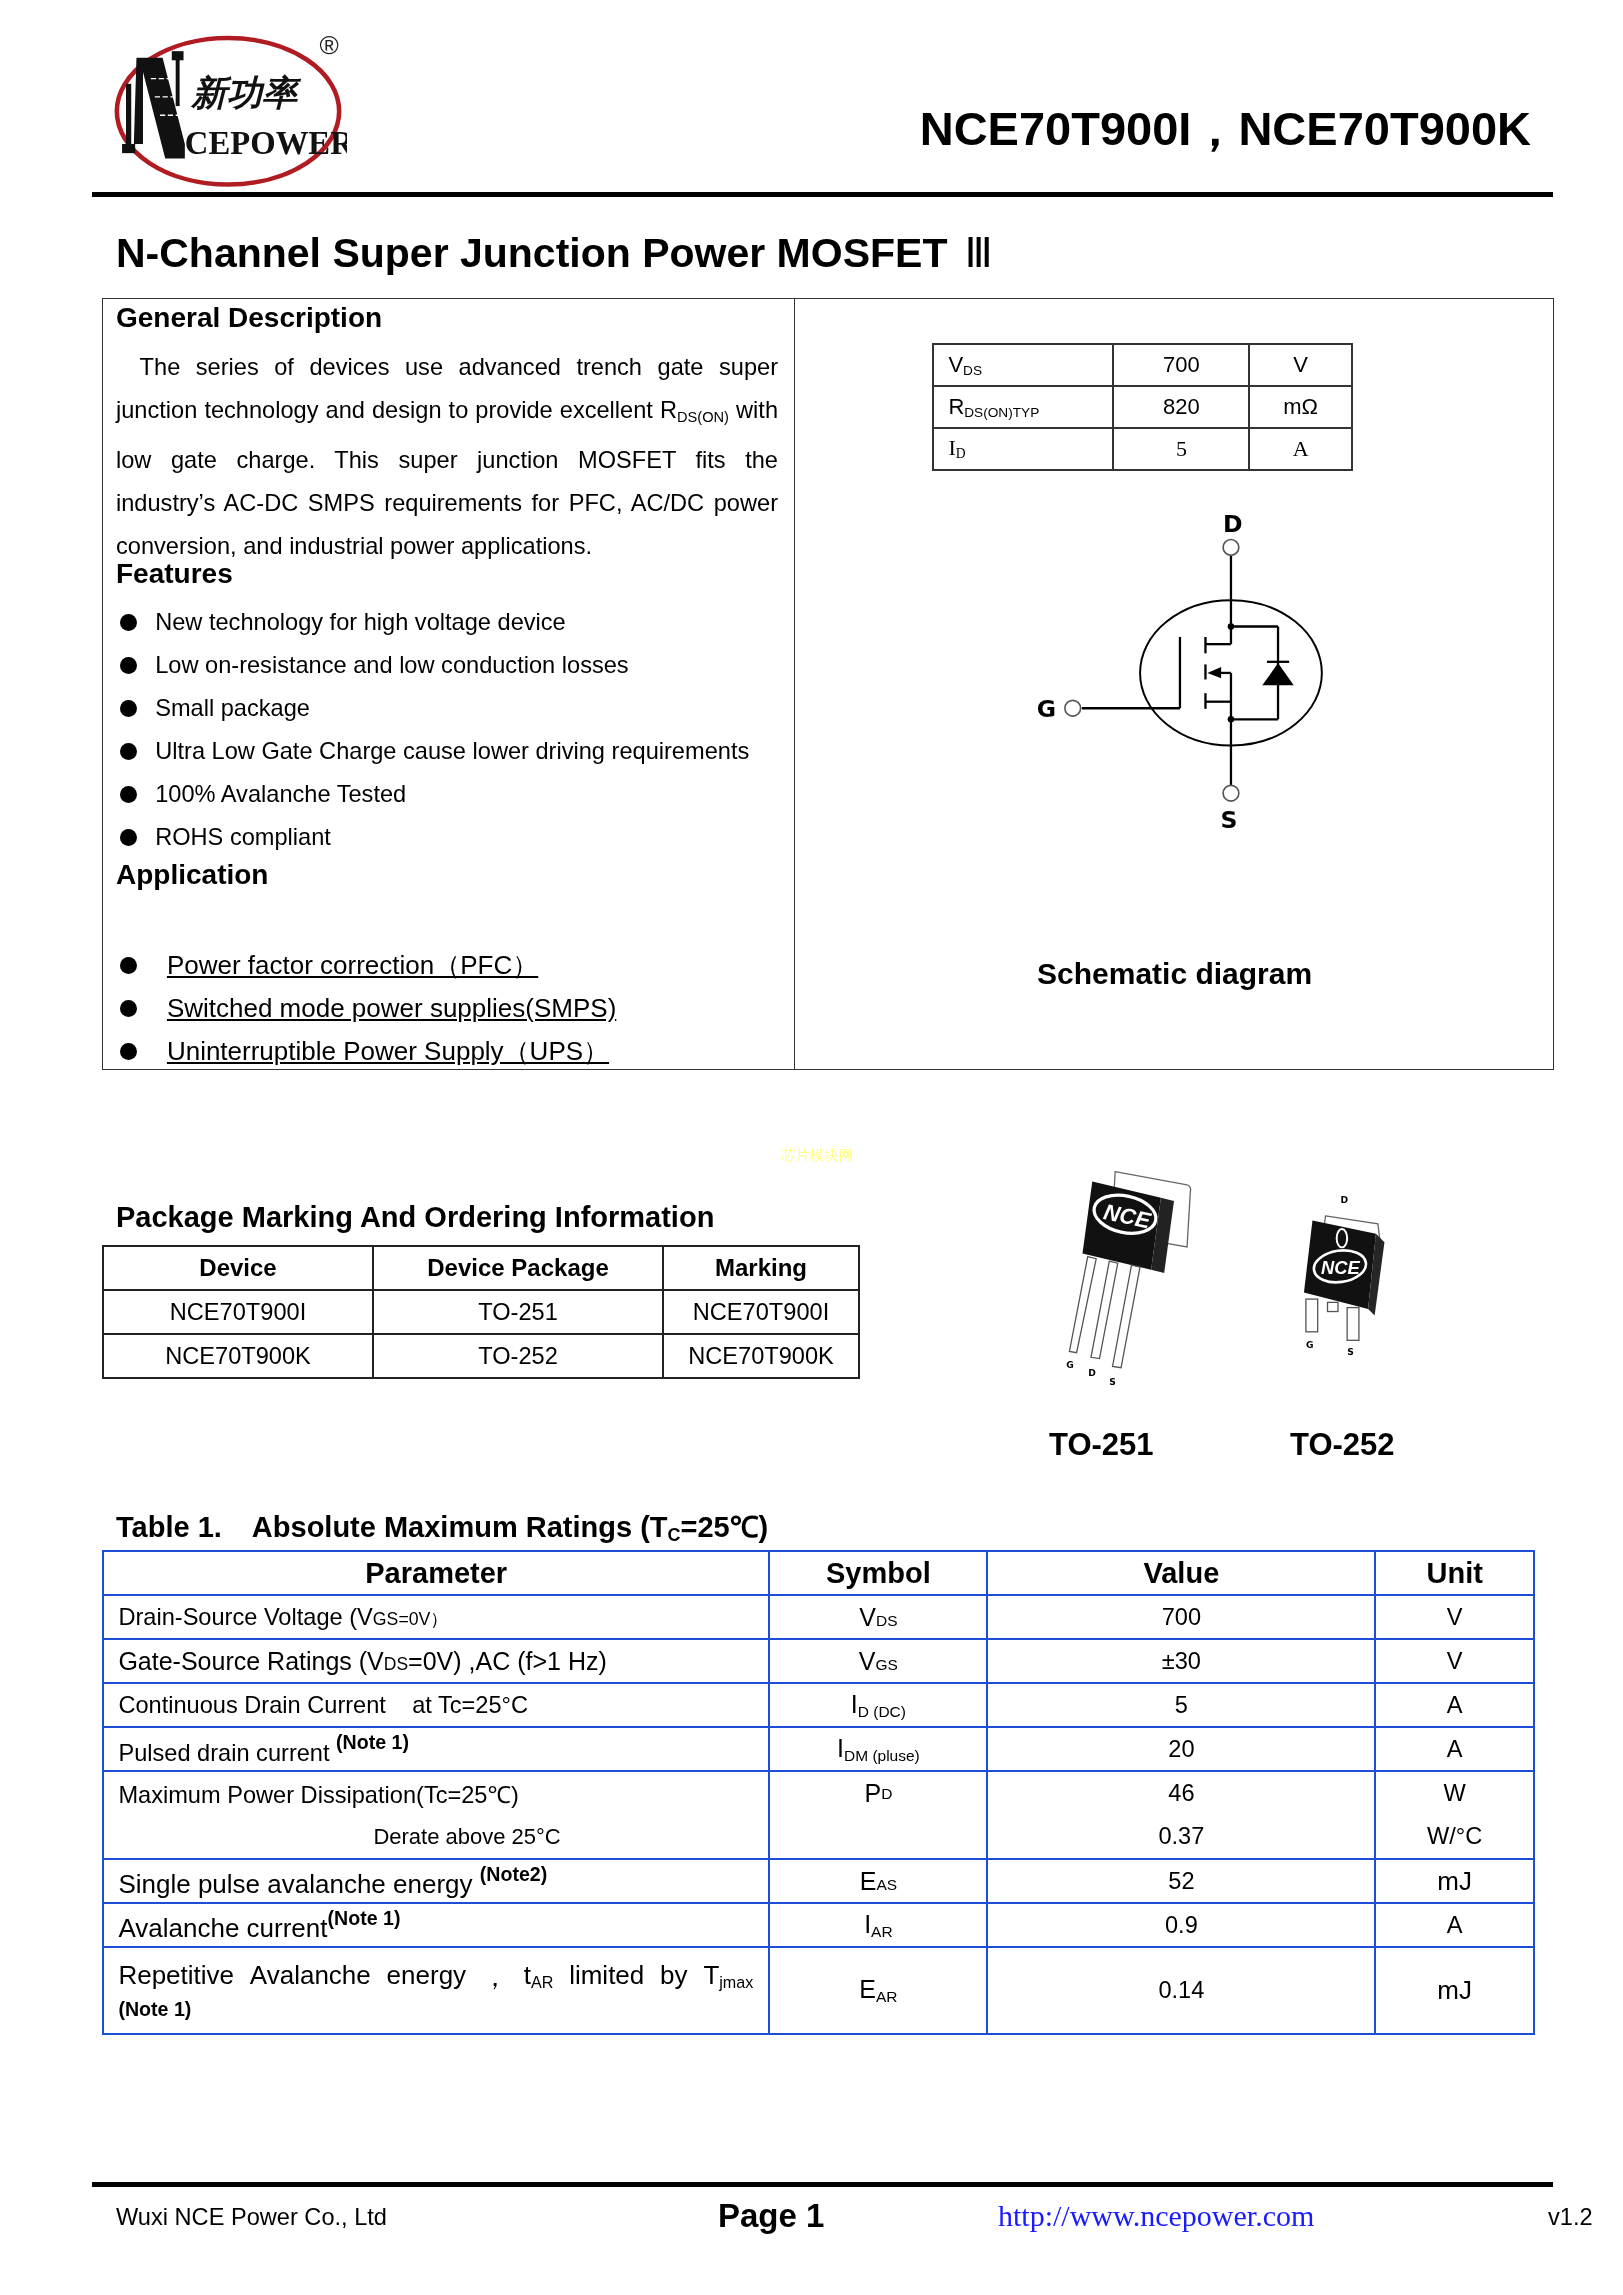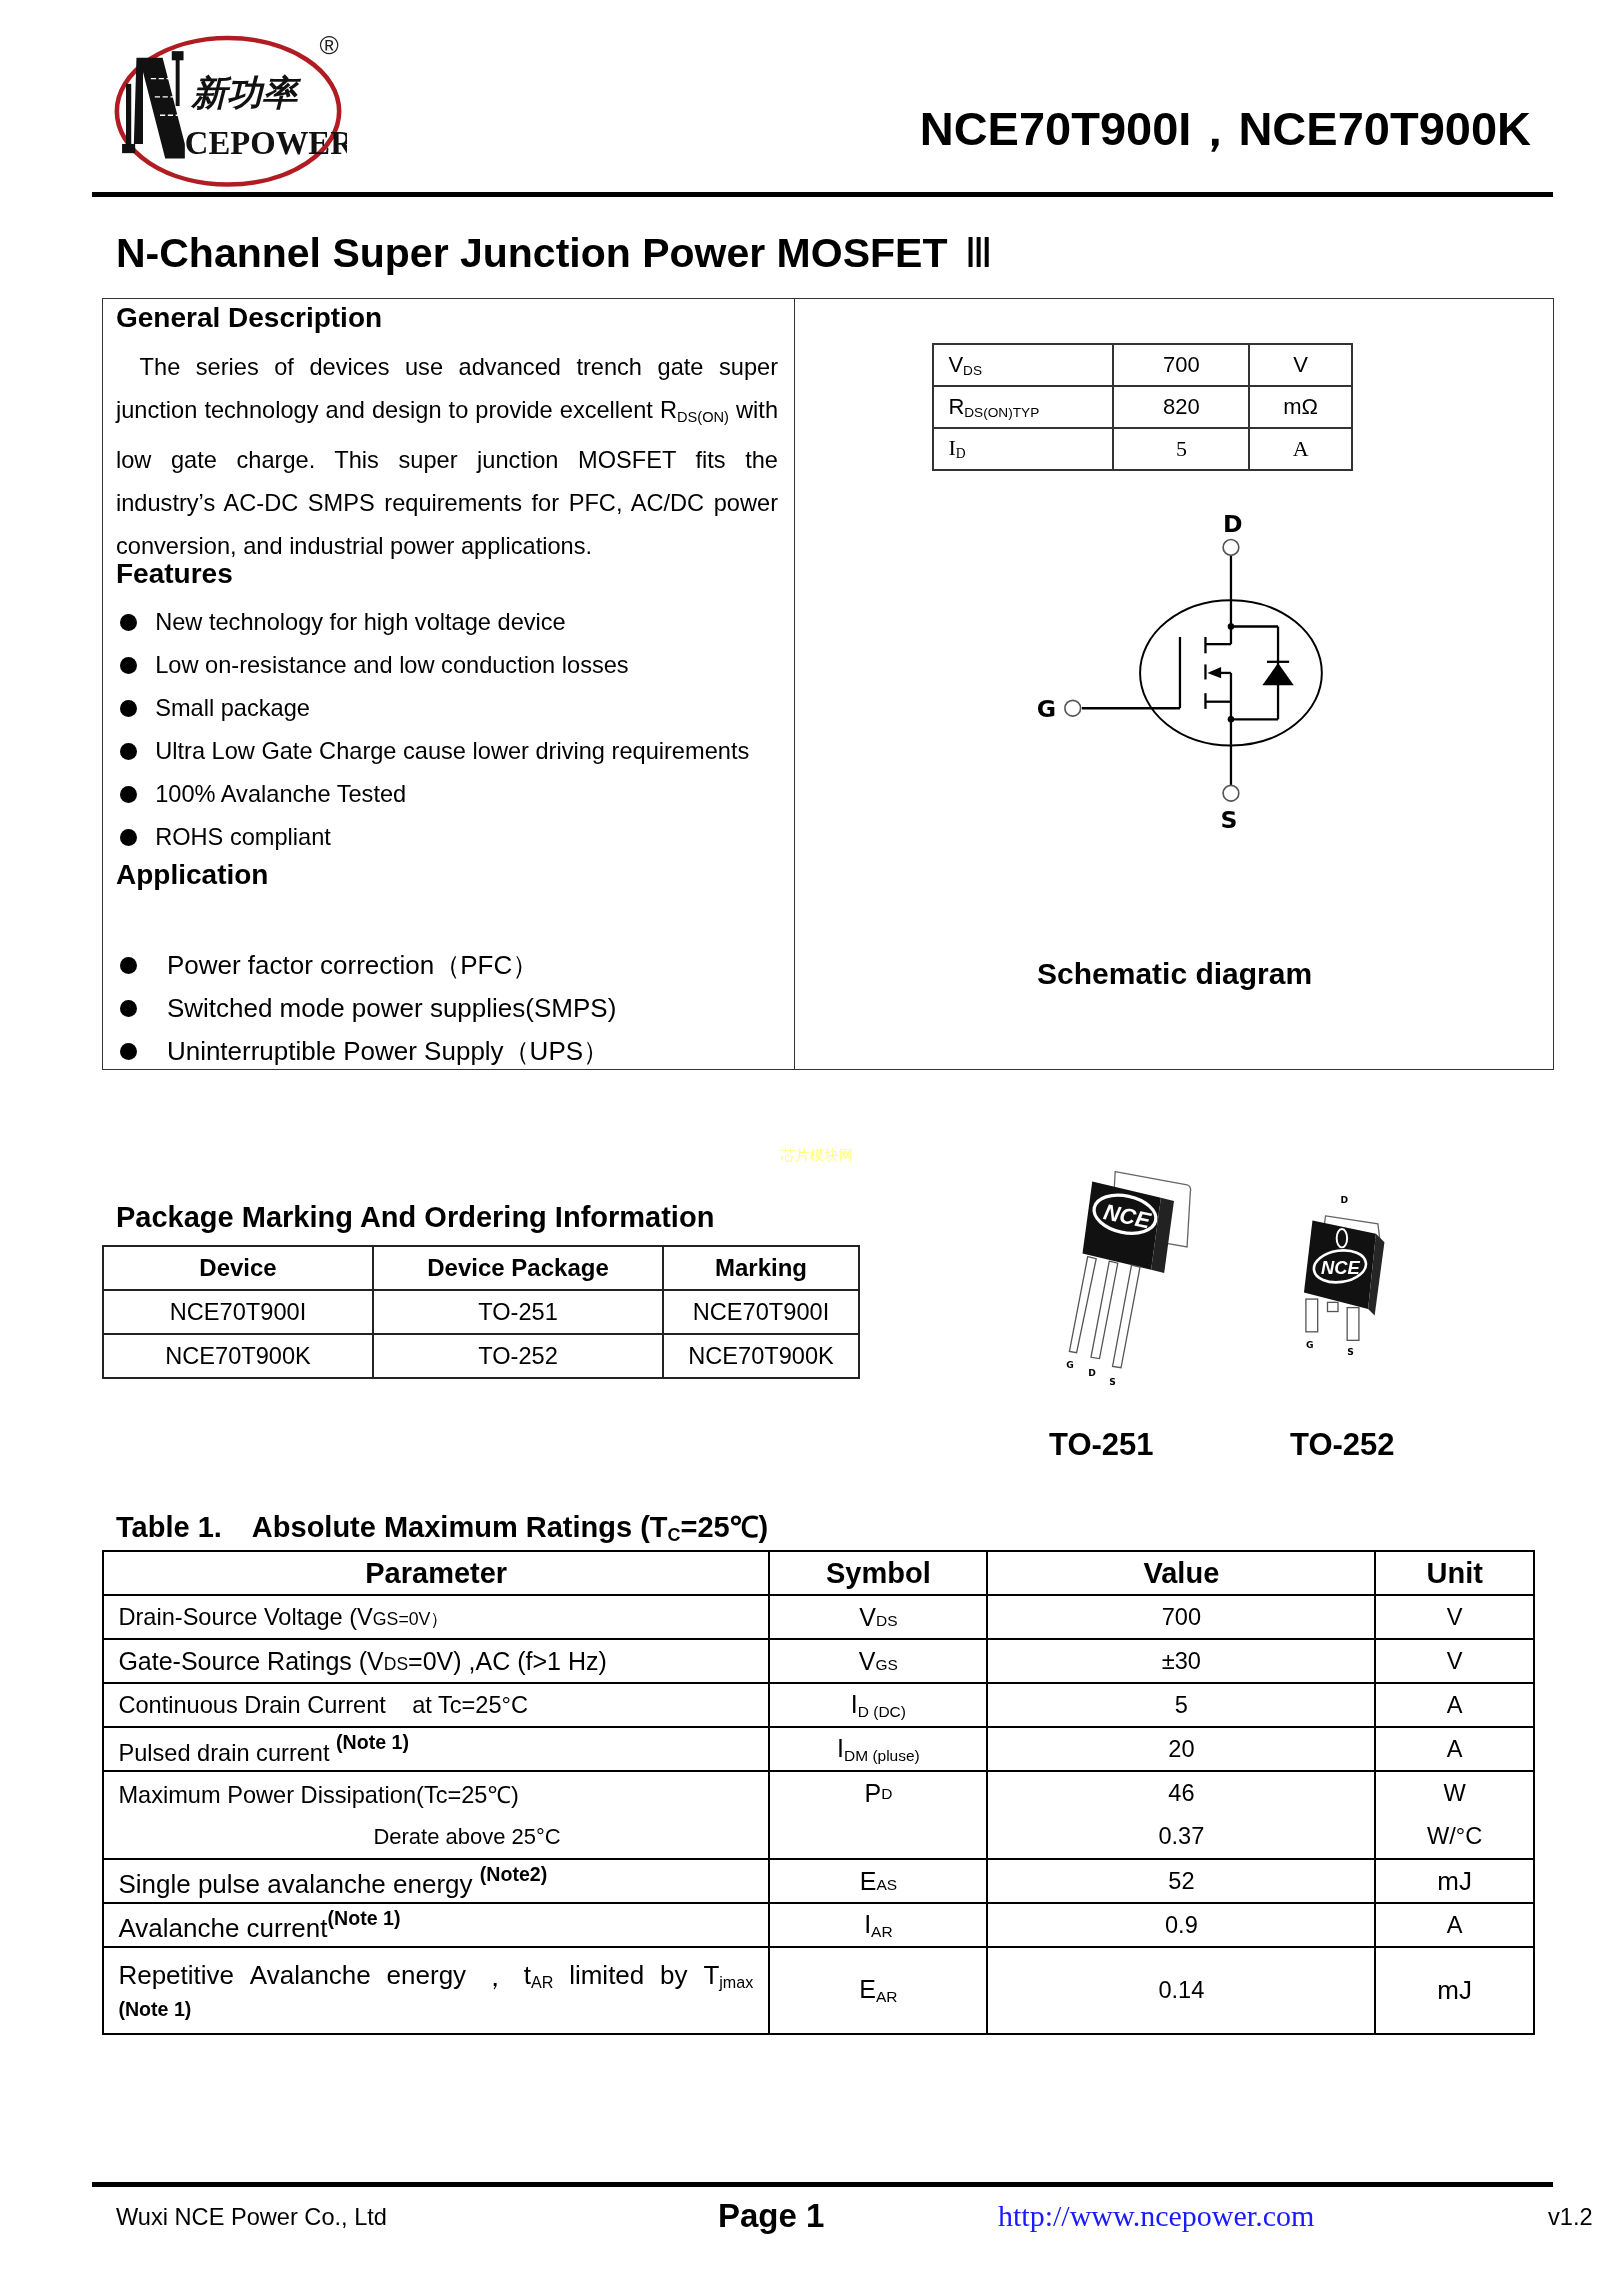--- a/index.html
+++ b/index.html
@@ -22,21 +22,21 @@
   .h2 { font-size:28px; font-weight:bold; }
   #gd-title { left:116px; top:302px; }
   #gd-text { left:116px; top:346px; width:662px; font-size:23.6px; line-height:43px; text-align:justify; }
   #gd-text .indent { display:inline-block; width:23.6px; }
   #feat-title { left:116px; top:558px; }
   #feat-list { left:116px; top:601px; font-size:23.6px; }
   #feat-list .li { height:43px; line-height:41px; display:flex; align-items:center; }
   .dot { display:inline-block; width:17px; height:17px; border-radius:50%; background:#000; margin:0 18.3px 0 3.9px; }
   #app-title { left:116px; top:859px; }
   #app-list { left:116px; top:944px; font-size:26px; }
-  #app-list .li { height:43px; display:flex; align-items:center; }
+  #app-list .li { height:43px; display:flex; align-items:center;text-decoration:underline; }
   #app-list .dot { margin-right:30px; }
 
   
   table { border-collapse:collapse; }
   #param-table { left:932px; top:343px; width:421px; font-size:22px; }
   #param-table td { border:2px solid #333; height:40px; padding:0; }
   #param-table td.c0 { width:164px; padding-left:14.4px; text-align:left; }
   #param-table td.c1 { width:134px; text-align:center; }
   #param-table td.c2 { text-align:center; }
   .serif { font-family:"Liberation Serif", serif; }
@@ -55,21 +55,21 @@
   #pkg-table th { font-weight:bold; font-size:24px; }
   #to251-img { left:1040px; top:1155px; width:183px; height:236px; }
   #to252-img { left:1283px; top:1191px; width:144px; height:190px; }
   #to251-label { left:1049px; top:1427px; font-size:31px; font-weight:bold; }
   #to252-label { left:1290px; top:1427px; font-size:31px; font-weight:bold; }
 
   
   #ratings-title { left:116px; top:1506px; font-size:29px; font-weight:bold; }
   #ratings-title .gap { display:inline-block; width:30px; }
   #ratings-table { left:102px; top:1550px; width:1433px; font-size:23.6px; }
-  #ratings-table th, #ratings-table td { border:2px solid #000000; padding:0; }
+  #ratings-table th, #ratings-table td { border:2px solid #1d4ed8; padding:0; }
   #ratings-table th { font-size:29px; font-weight:bold; height:42px; text-align:center; }
   #ratings-table td { height:42px; }
   #ratings-table td.param { padding-left:14.4px; width:650px; text-align:left; }
   #ratings-table td.sym { width:216px; text-align:center; font-size:25px; }
   #ratings-table td.val { width:386px; text-align:center; }
   #ratings-table td.unit { text-align:center; }
   .two-line .line { height:43px; display:flex; align-items:center; }
   .derate { padding-left:255px; font-size:22px; }
   .note-inline { font-weight:bold; font-size:19.6px; vertical-align:0.6em; }
   .rep-line1 { display:flex; justify-content:space-between; width:635px; font-size:26px; }

